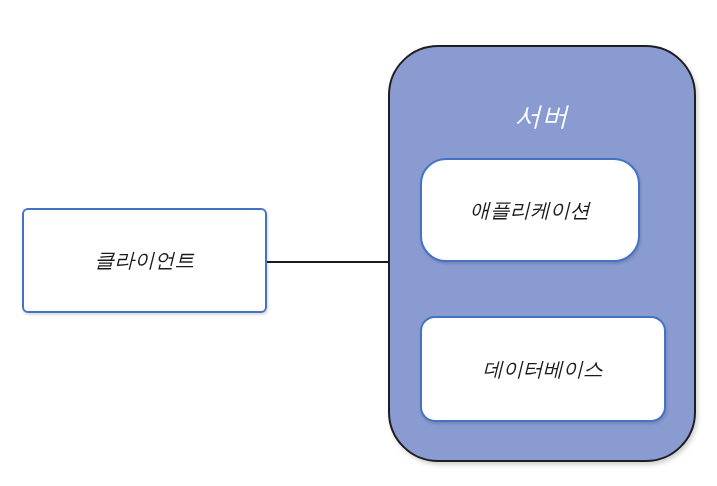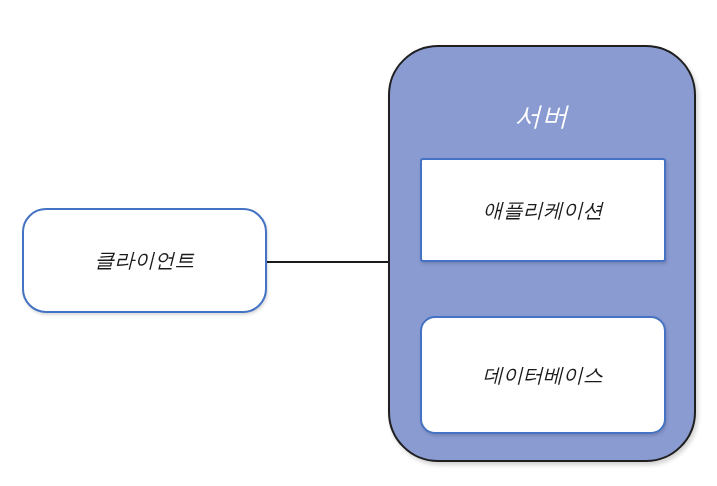--- a/index.html
+++ b/index.html
@@ -54,34 +54,34 @@
     justify-content: center;
     font-size: 20px;
     color: #1a1a1a;
     box-shadow: 1px 2px 3px rgba(0,0,0,0.15);
   }
   .client-node {
     left: 22px;
     top: 208px;
     width: 245px;
     height: 105px;
-    border-radius: 24px;
+    border-radius: 6px;
   }
   .app-node {
     left: 420px;
     top: 158px;
-    width: 246px;
+    width: 220px;
     height: 104px;
-    border-radius: 3px;
+    border-radius: 26px;
   }
   .db-node {
     left: 420px;
     top: 316px;
     width: 246px;
-    height: 118px;
+    height: 106px;
     border-radius: 15px;
   }
 </style>
 </head>
 <body>
 
 <div class="canvas">
 
   <div class="connector h" style="left:267px; top:261px; width:121px;"></div>
 

